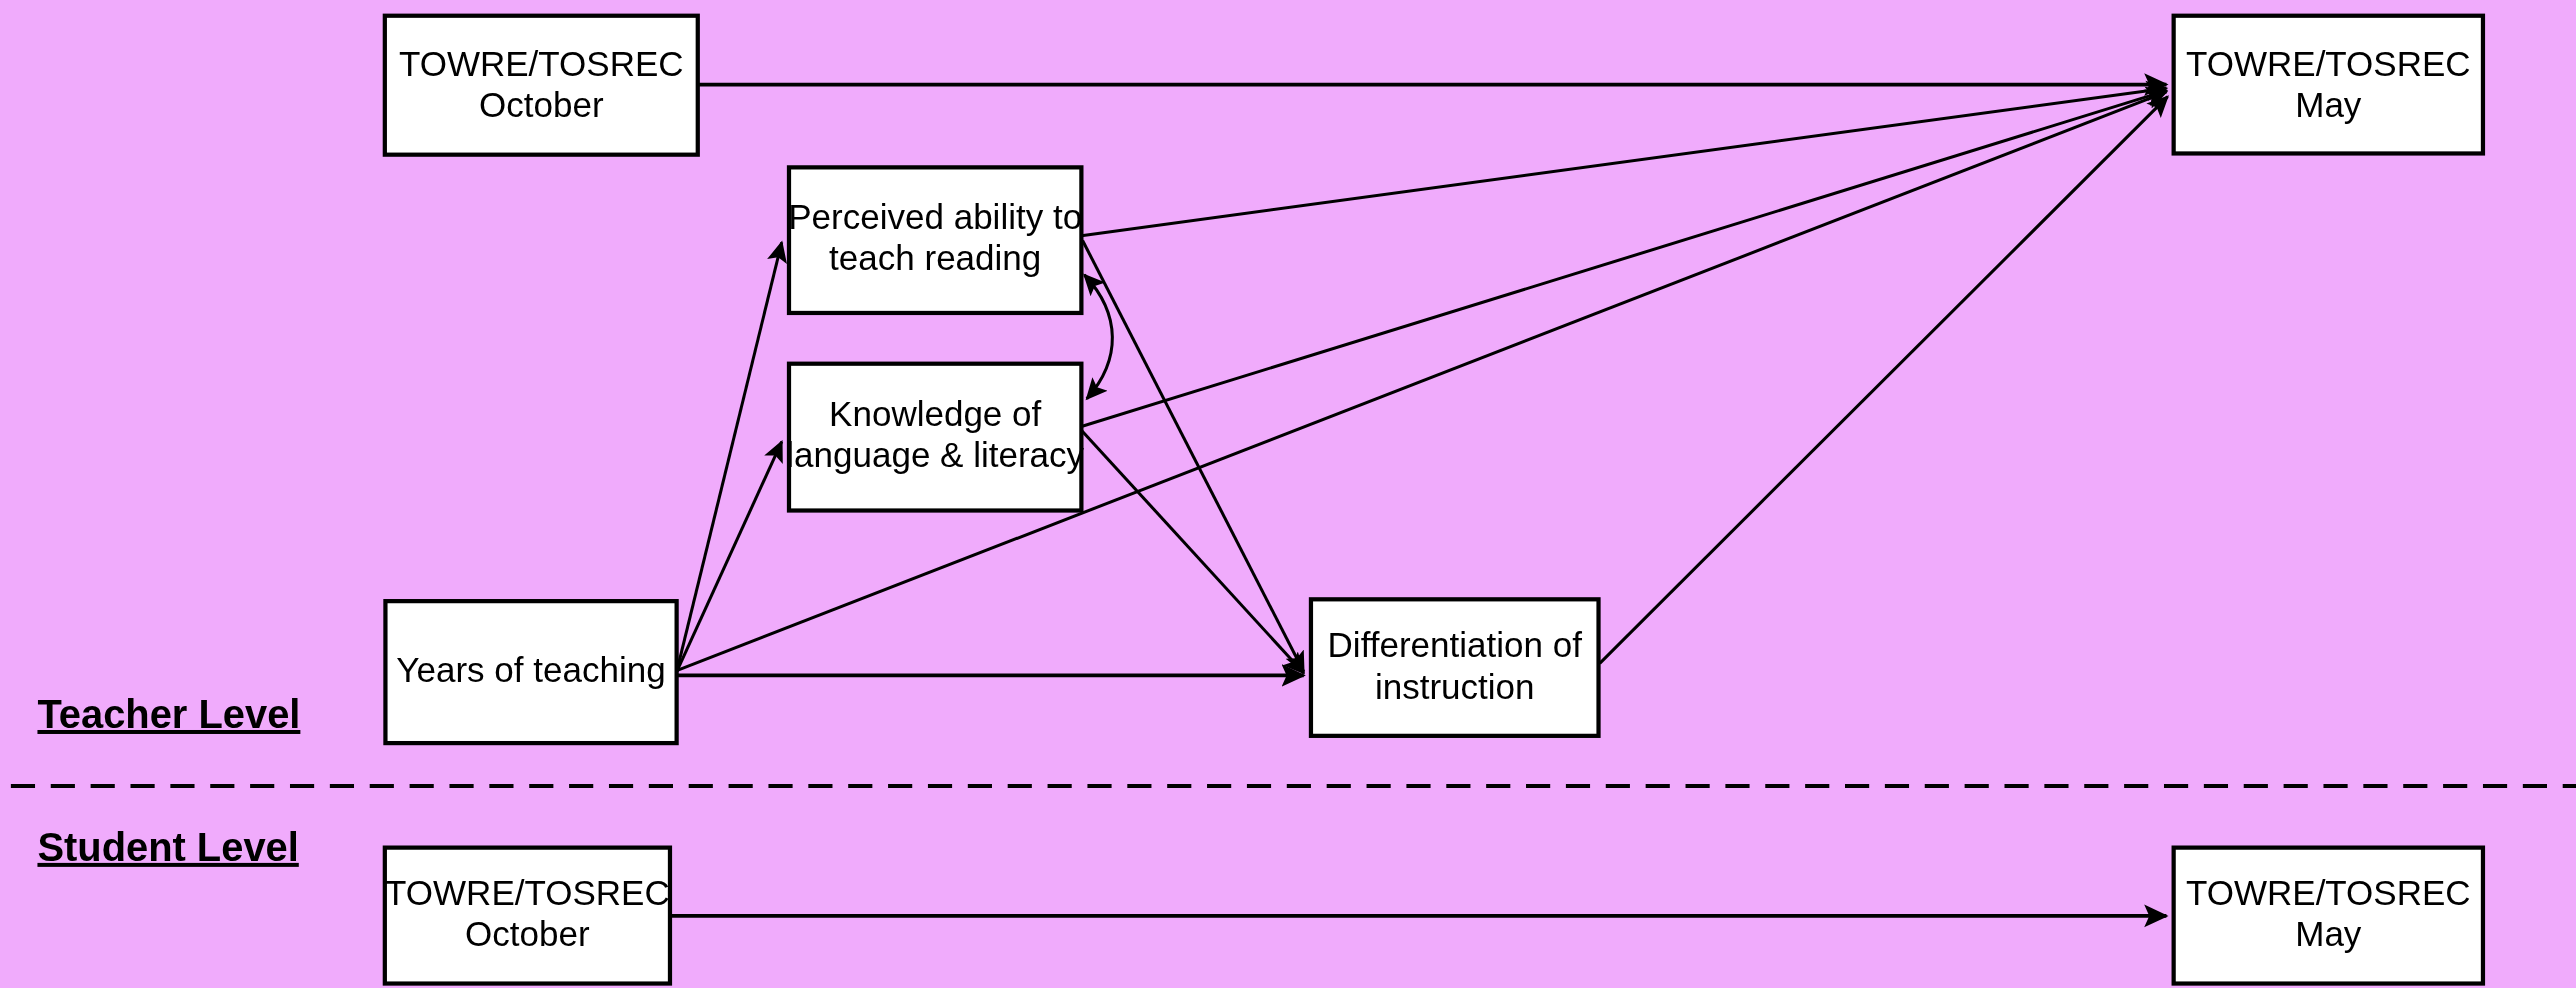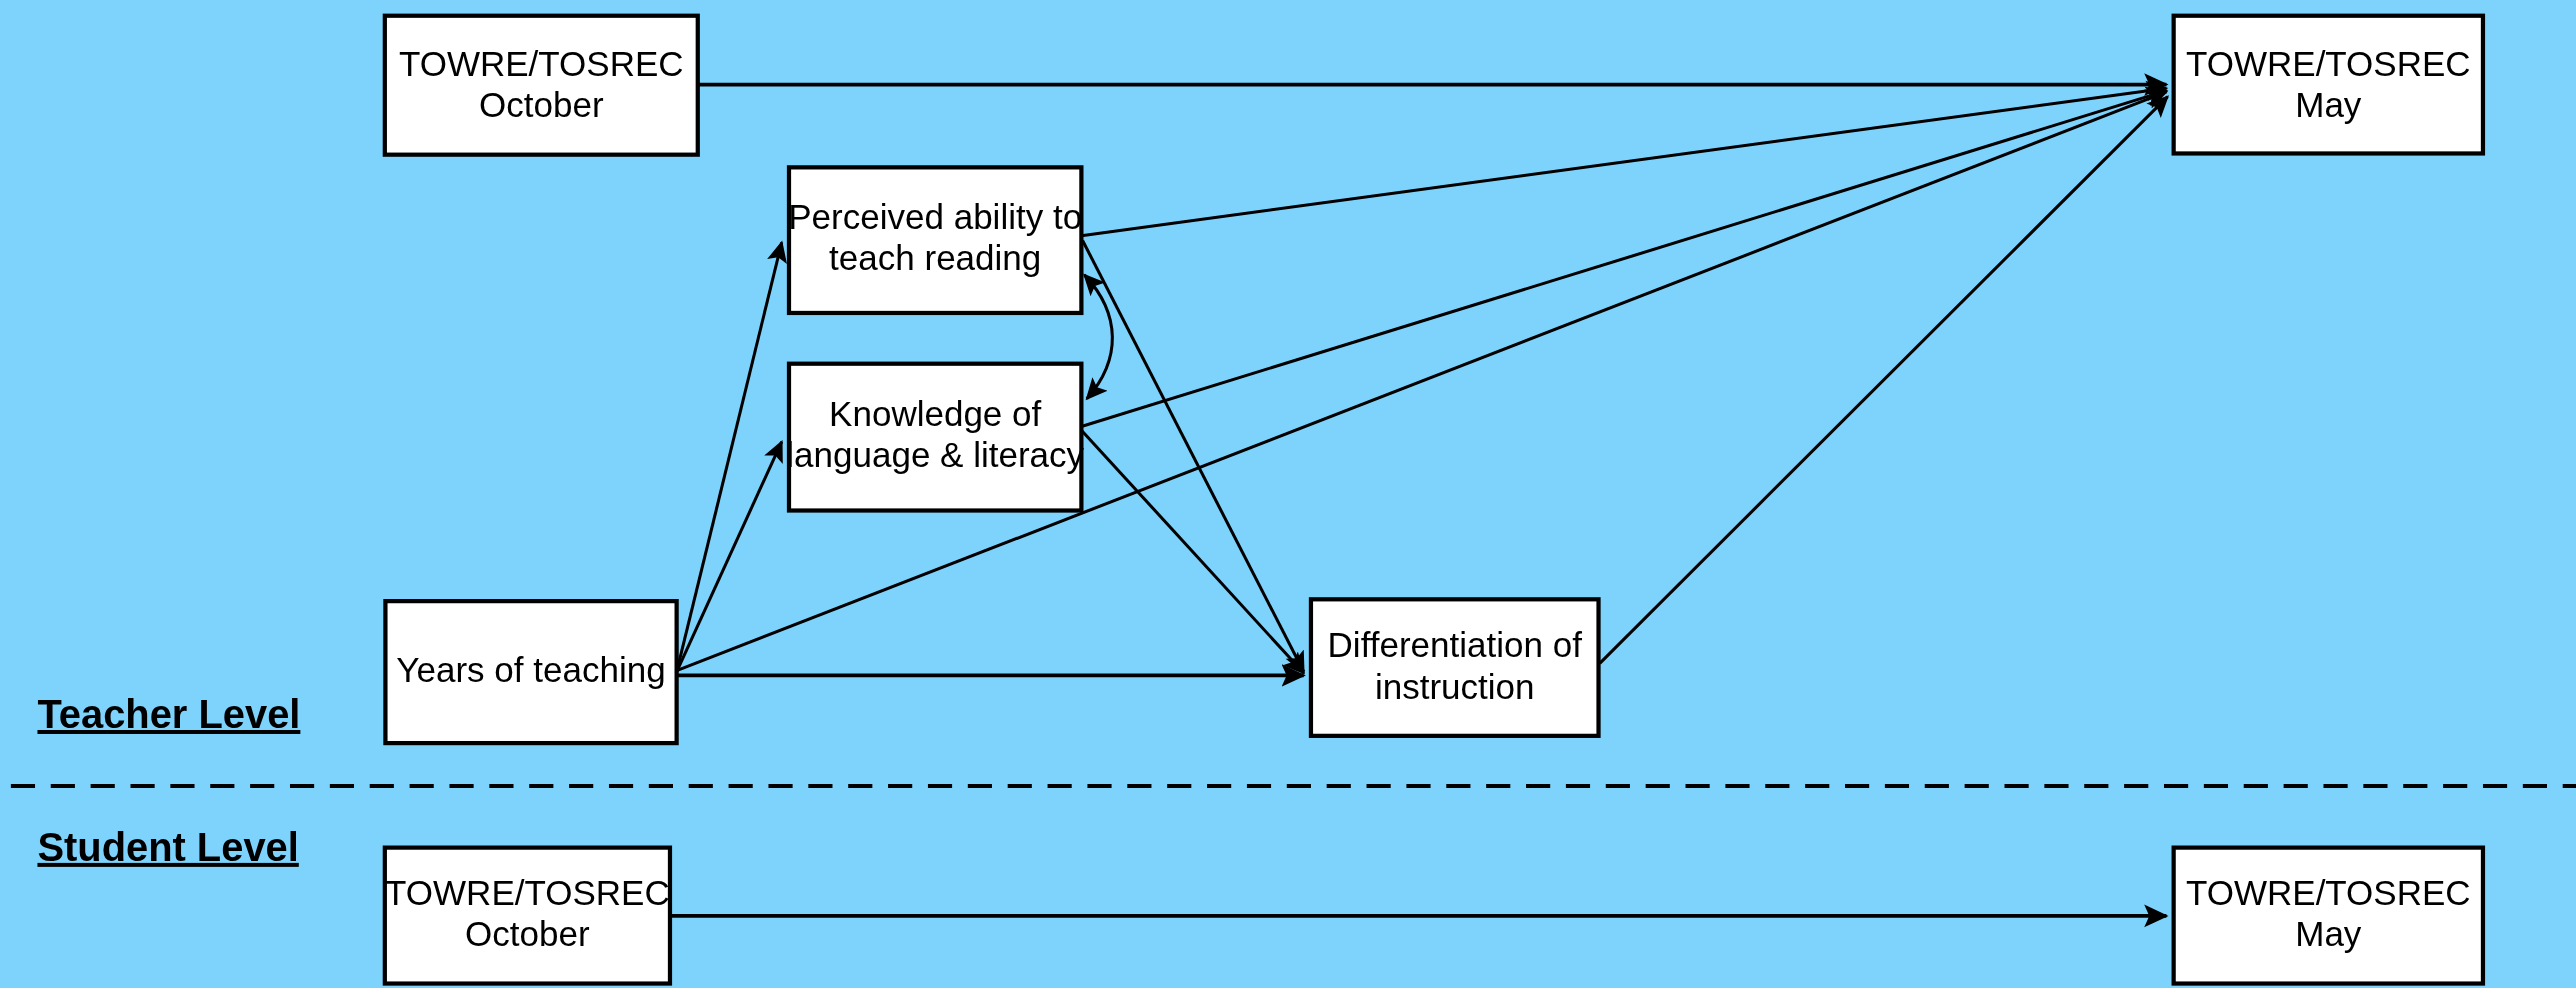--- a/index.html
+++ b/index.html
@@ -7,21 +7,21 @@
     padding: 0;
     background: #ffffff;
   }
   body {
     font-family: "Liberation Sans", sans-serif;
   }
   #canvas-wrap {
     position: relative;
     width: 2576px;
     height: 989px;
-    background: #7dd3fc;
+    background: #f0abfc;
     overflow: hidden;
   }
   svg.diagram {
     position: absolute;
     left: 0;
     top: 0;
     width: 2576px;
     height: 989px;
   }
   .node-rect {

